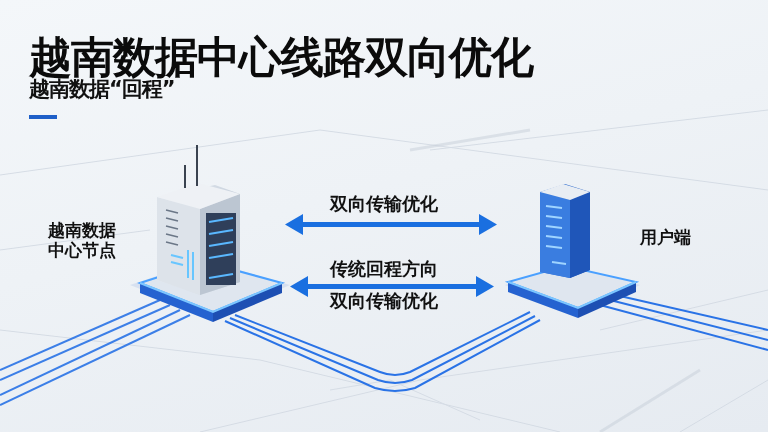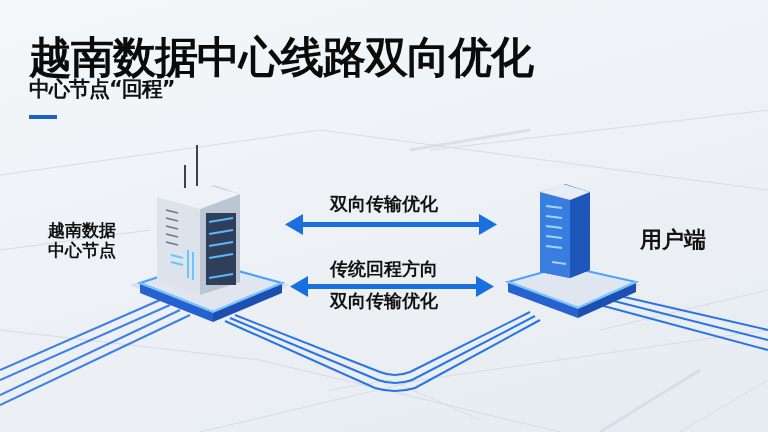--- a/index.html
+++ b/index.html
@@ -22,21 +22,21 @@
     }
     .accent-bar {
       position: absolute; left: 29px; top: 115px; width: 28px; height: 4px;
       background: #1e5fc8;
     }
     .label {
       position: absolute; font-weight: 700; color: #111; line-height: 1.2;
       white-space: nowrap;
     }
     .node-label-left { left: 48px; top: 220px; font-size: 17px; }
-    .node-label-right { left: 640px; top: 227px; font-size: 22px; }
+    .node-label-right { left: 640px; top: 227px; font-size: 17px; }
     .arrow-label { font-size: 18px; color: #111; }
     .lbl-top { left: 330px; top: 193px; }
     .lbl-mid { left: 330px; top: 258px; }
     .lbl-bot { left: 330px; top: 290px; }
     svg.bg { position: absolute; inset: 0; }
   </style>
 </head>
 <body>
 
 <div class="scene">
@@ -157,21 +157,21 @@
     </g>
 
     <g fill="#1a6fe0">
       <rect x="305" y="284" width="172" height="5"></rect>
       <polygon points="290,286.5 308,276 308,297"></polygon>
       <polygon points="494,286.5 476,276 476,297"></polygon>
     </g>
   </svg>
 
   <div class="title">越南数据中心线路双向优化</div>
-  <div class="subtitle">中心节点“回程”</div>
+  <div class="subtitle">越南数据“回程”</div>
   <div class="accent-bar"></div>
 
   <div class="label node-label-left">
     <div>越南数据</div>
     <div>中心节点</div>
   </div>
   <div class="label node-label-right">用户端</div>
 
   <div class="label arrow-label lbl-top">双向传输优化</div>
   <div class="label arrow-label lbl-mid">传统回程方向</div>

